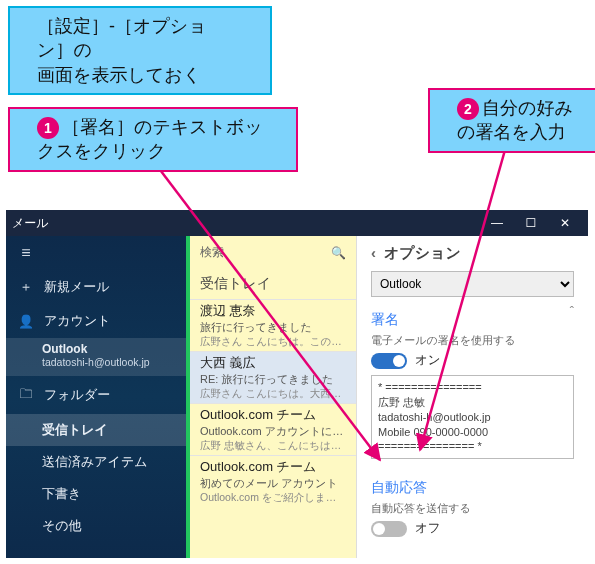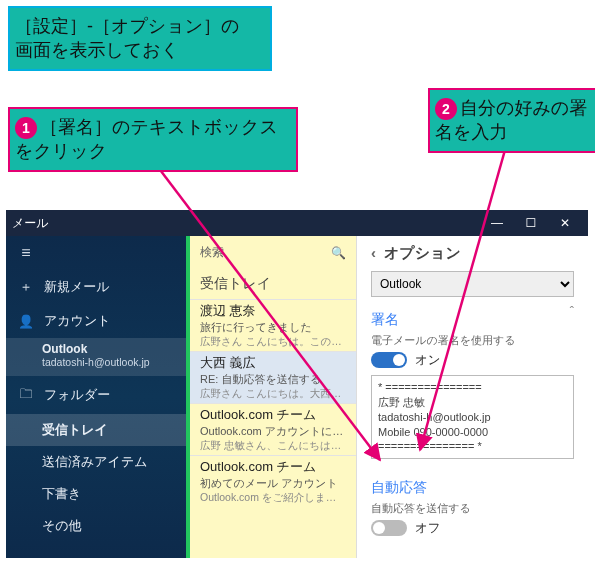--- a/index.html
+++ b/index.html
@@ -1,19 +1,19 @@
 <!DOCTYPE html>
 <html><head>
 <meta charset="utf-8">
 <style>
   * { box-sizing: border-box; margin: 0; padding: 0; font-family: "Meiryo", "Yu Gothic", sans-serif; }
   body { width: 595px; height: 564px; background: #fff; position: relative; overflow: hidden; }
 
   
-  .callout { position: absolute; border: 2px solid; background: #14b8a6; padding: 6px 5px; font-size: 18px; line-height: 1.35; z-index: 20; }
+  .callout { position: absolute; border: 2px solid; background: #7dd3fc; padding: 6px 27px; font-size: 18px; line-height: 1.35; z-index: 20; }
   .callout-blue { border-color: #00aee0; color: #111; }
   .callout-red  { border-color: #e40073; color: #111; }
   .circled { display:inline-block; width:22px; height:22px; border-radius:50%; background:#e40073; color:#fff; font-size:14px; line-height:22px; text-align:center; font-weight:bold; margin-right:3px; }
 
   
   .mailapp { position:absolute; left:6px; top:210px; width:582px; height:348px; background:#0f1a2a; display:flex; flex-direction:column; }
   .titlebar { height:26px; background:#1a2740; color:#fff; display:flex; align-items:center; padding:0 6px; font-size:12px; }
   .titlebar .spacer{flex:1}
   .titlebar .wbtn{width:34px;text-align:center;font-size:12px;}
   .app-body { flex:1; display:flex; min-height:0; }
@@ -41,21 +41,21 @@
   .msg .prev{font-size:10.5px;color:#888;white-space:nowrap;overflow:hidden;text-overflow:ellipsis}
 
   
   .pane{flex:1;background:#fff;color:#333;padding:8px 14px;font-size:12.5px;overflow:hidden;border-left:1px solid #ddd}
   .pane .back{color:#666;margin-right:8px}
   .pane h2{font-size:15px;font-weight:bold;color:#444;margin-bottom:8px}
   .pane select{width:100%;height:26px;border:1px solid #bbb;font-size:12px;padding:2px 4px;margin-bottom:8px}
   .pane .collapse{float:right;color:#888}
   .pane .section-title{font-size:14px;color:#3b82f6;margin:6px 0 4px}
   .pane .sub{font-size:11px;color:#666;margin-bottom:4px}
-  .toggle{display:inline-flex;gap:8px;margin-bottom:6px}
+  .toggle{display:inline-flex;align-items:center;gap:8px;margin-bottom:6px}
   .switch{width:36px;height:16px;border-radius:10px;position:relative}
   .switch.on{background:#2a71c7}
   .switch.off{background:#bbb}
   .switch .knob{position:absolute;top:2px;width:12px;height:12px;border-radius:50%;background:#fff}
   .switch.on .knob{right:2px}
   .switch.off .knob{left:2px}
   .sigbox{width:100%;height:84px;border:1px solid #bbb;padding:4px 6px;font-size:11px;line-height:1.35;color:#444;white-space:pre-line;overflow:hidden}
 
   
   svg.arrows{position:absolute;left:0;top:0;pointer-events:none;z-index:15}
@@ -127,21 +127,21 @@
       </div>
       <div class="hdr">受信トレイ</div>
 
       <div class="msg">
         <div class="from">渡辺 恵奈</div>
         <div class="subj">旅行に行ってきました</div>
         <div class="prev">広野さん こんにちは。この間の週末、</div>
       </div>
       <div class="msg sel">
         <div class="from">大西 義広</div>
-        <div class="subj">RE: 自動応答を送信する</div>
+        <div class="subj">RE: 旅行に行ってきました</div>
         <div class="prev">広野さん こんにちは。大西です。お誘い</div>
       </div>
       <div class="msg">
         <div class="from">Outlook.com チーム</div>
         <div class="subj">Outlook.com アカウントにサインイン</div>
         <div class="prev">広野 忠敏さん、こんにちは。引き続き</div>
       </div>
       <div class="msg">
         <div class="from">Outlook.com チーム</div>
         <div class="subj">初めてのメール アカウント</div>

